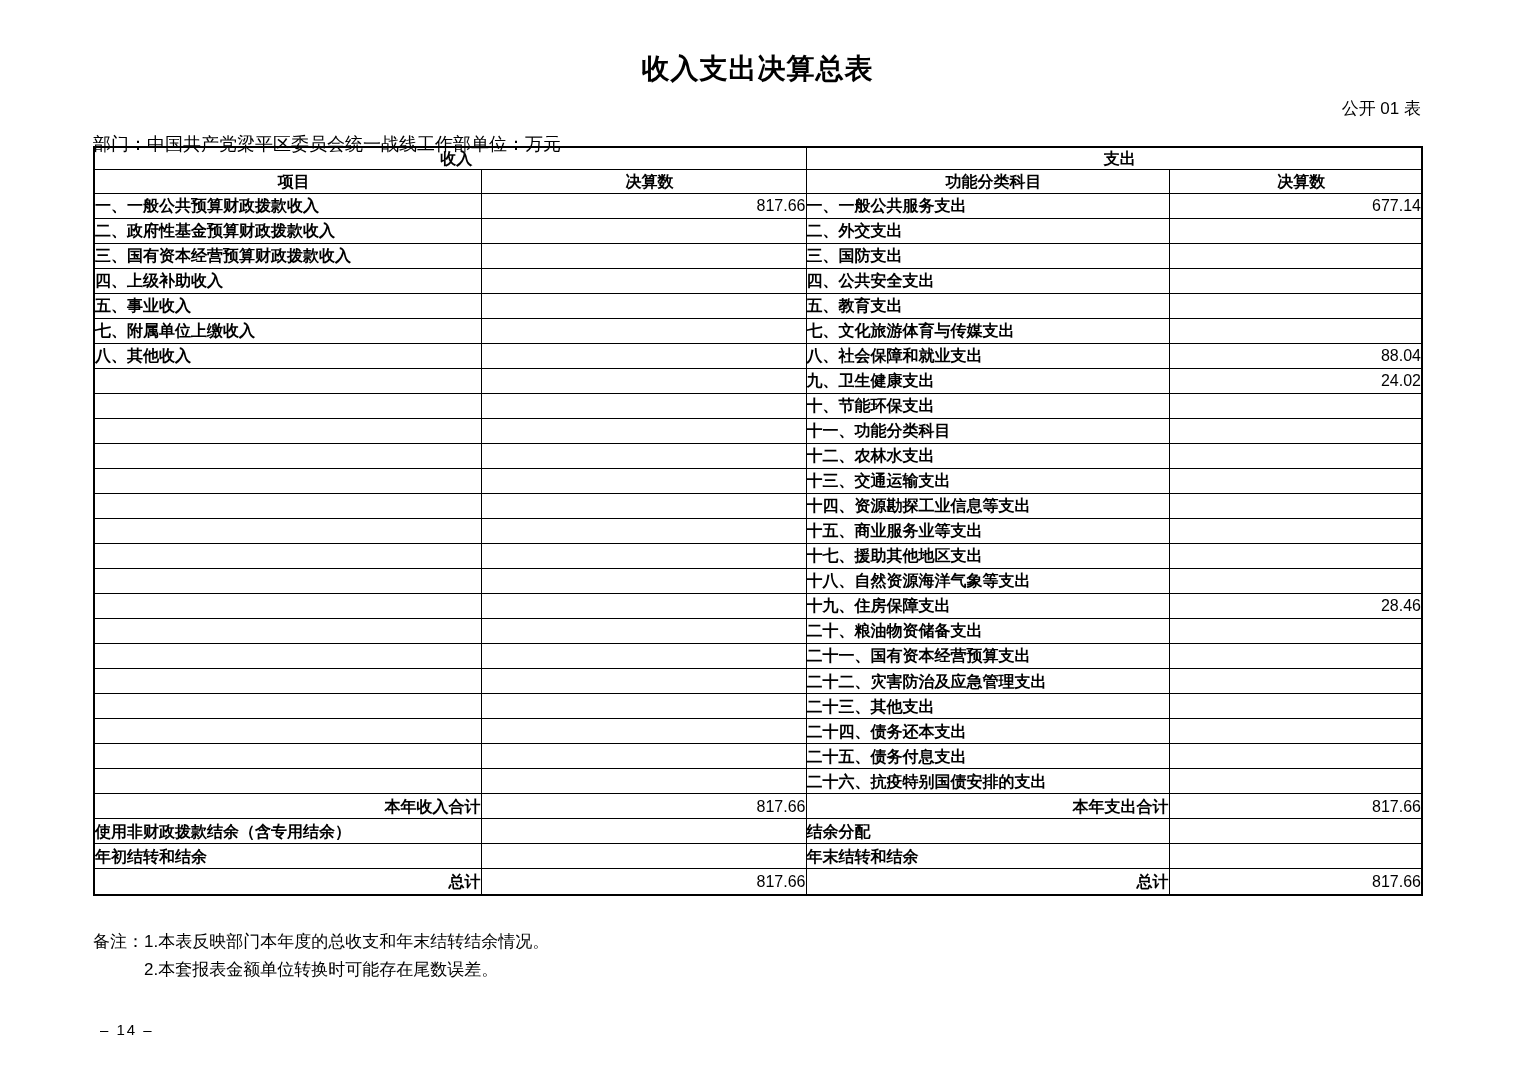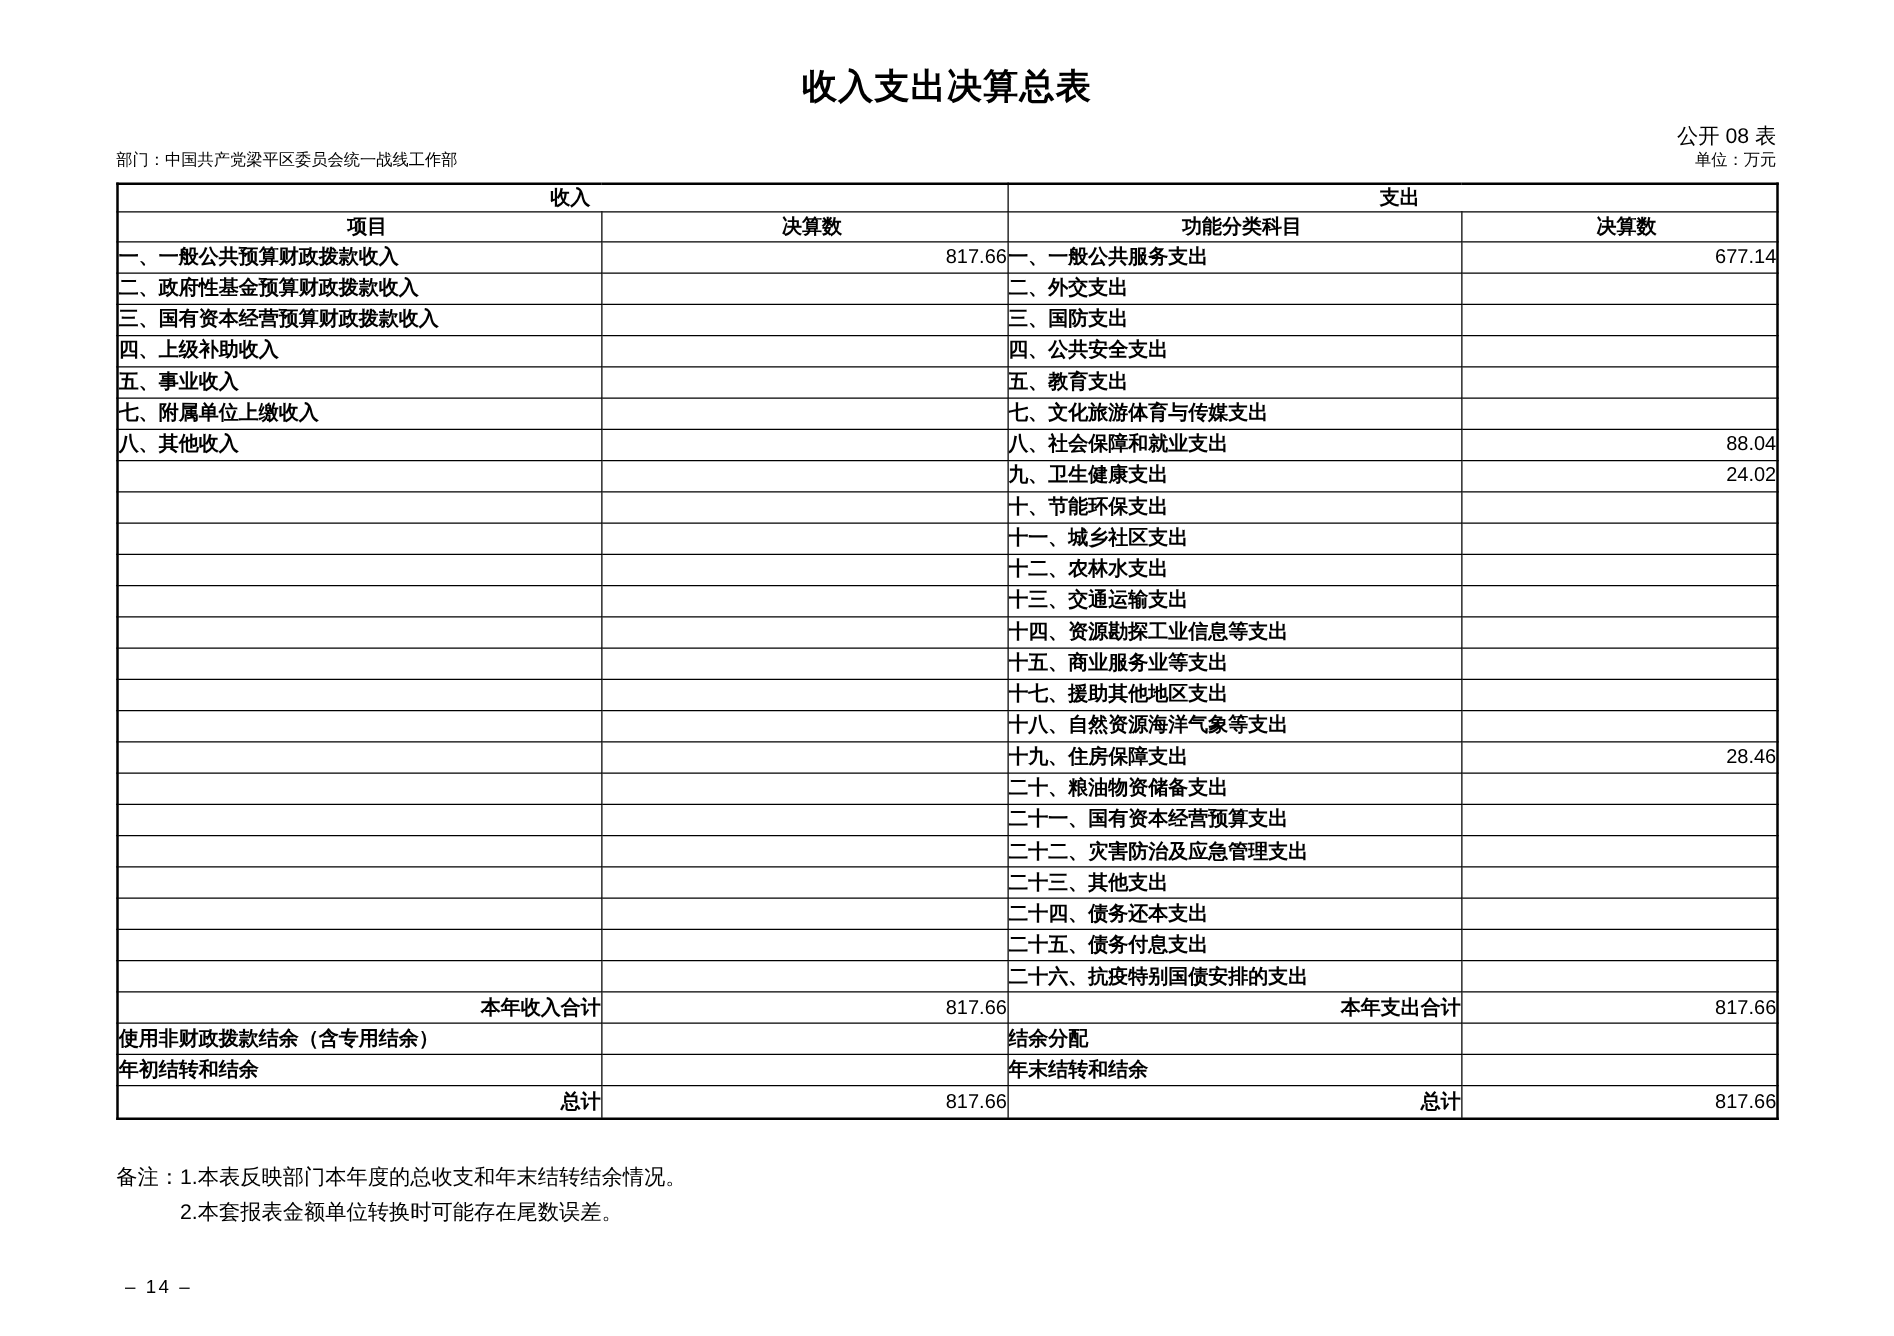--- a/index.html
+++ b/index.html
@@ -28,26 +28,25 @@
     letter-spacing: 1px;
   }
   .form-code {
     position: absolute;
     top: 97px;
     right: 94px;
     font-size: 17px;
   }
   .meta-line {
     position: absolute;
-    top: 119px;
+    top: 132px;
     left: 93px;
     right: 94px;
     display: flex;
-    justify-content: space-between;
-    font-size: 13px;
+    font-size: 18px;
   }
   table.budget {
     position: absolute;
     top: 146px;
     left: 93px;
     width: 1328px;
     height: 750px;
     border-collapse: collapse;
     table-layout: fixed;
     border: 2px solid #000;
@@ -100,21 +99,21 @@
     text-align: center;
   }
 </style>
 </head>
 <body>
 
 <div class="page">
 
   <h1 class="title">收入支出决算总表</h1>
 
-  <div class="form-code">公开 08 表</div>
+  <div class="form-code">公开 01 表</div>
 
   <div class="meta-line">
     <span>部门：中国共产党梁平区委员会统一战线工作部</span>
     <span>单位：万元</span>
   </div>
 
   <table class="budget">
     <colgroup>
       <col style="width:387px">
       <col style="width:325px">
@@ -184,21 +183,21 @@
         </tr>
         <tr>
           <td class="label"></td>
           <td class="num"></td>
           <td class="label">十、节能环保支出</td>
           <td class="num"></td>
         </tr>
         <tr>
           <td class="label"></td>
           <td class="num"></td>
-          <td class="label">十一、城乡社区支出</td>
+          <td class="label">十一、功能分类科目</td>
           <td class="num"></td>
         </tr>
         <tr>
           <td class="label"></td>
           <td class="num"></td>
           <td class="label">十二、农林水支出</td>
           <td class="num"></td>
         </tr>
         <tr>
           <td class="label"></td>

